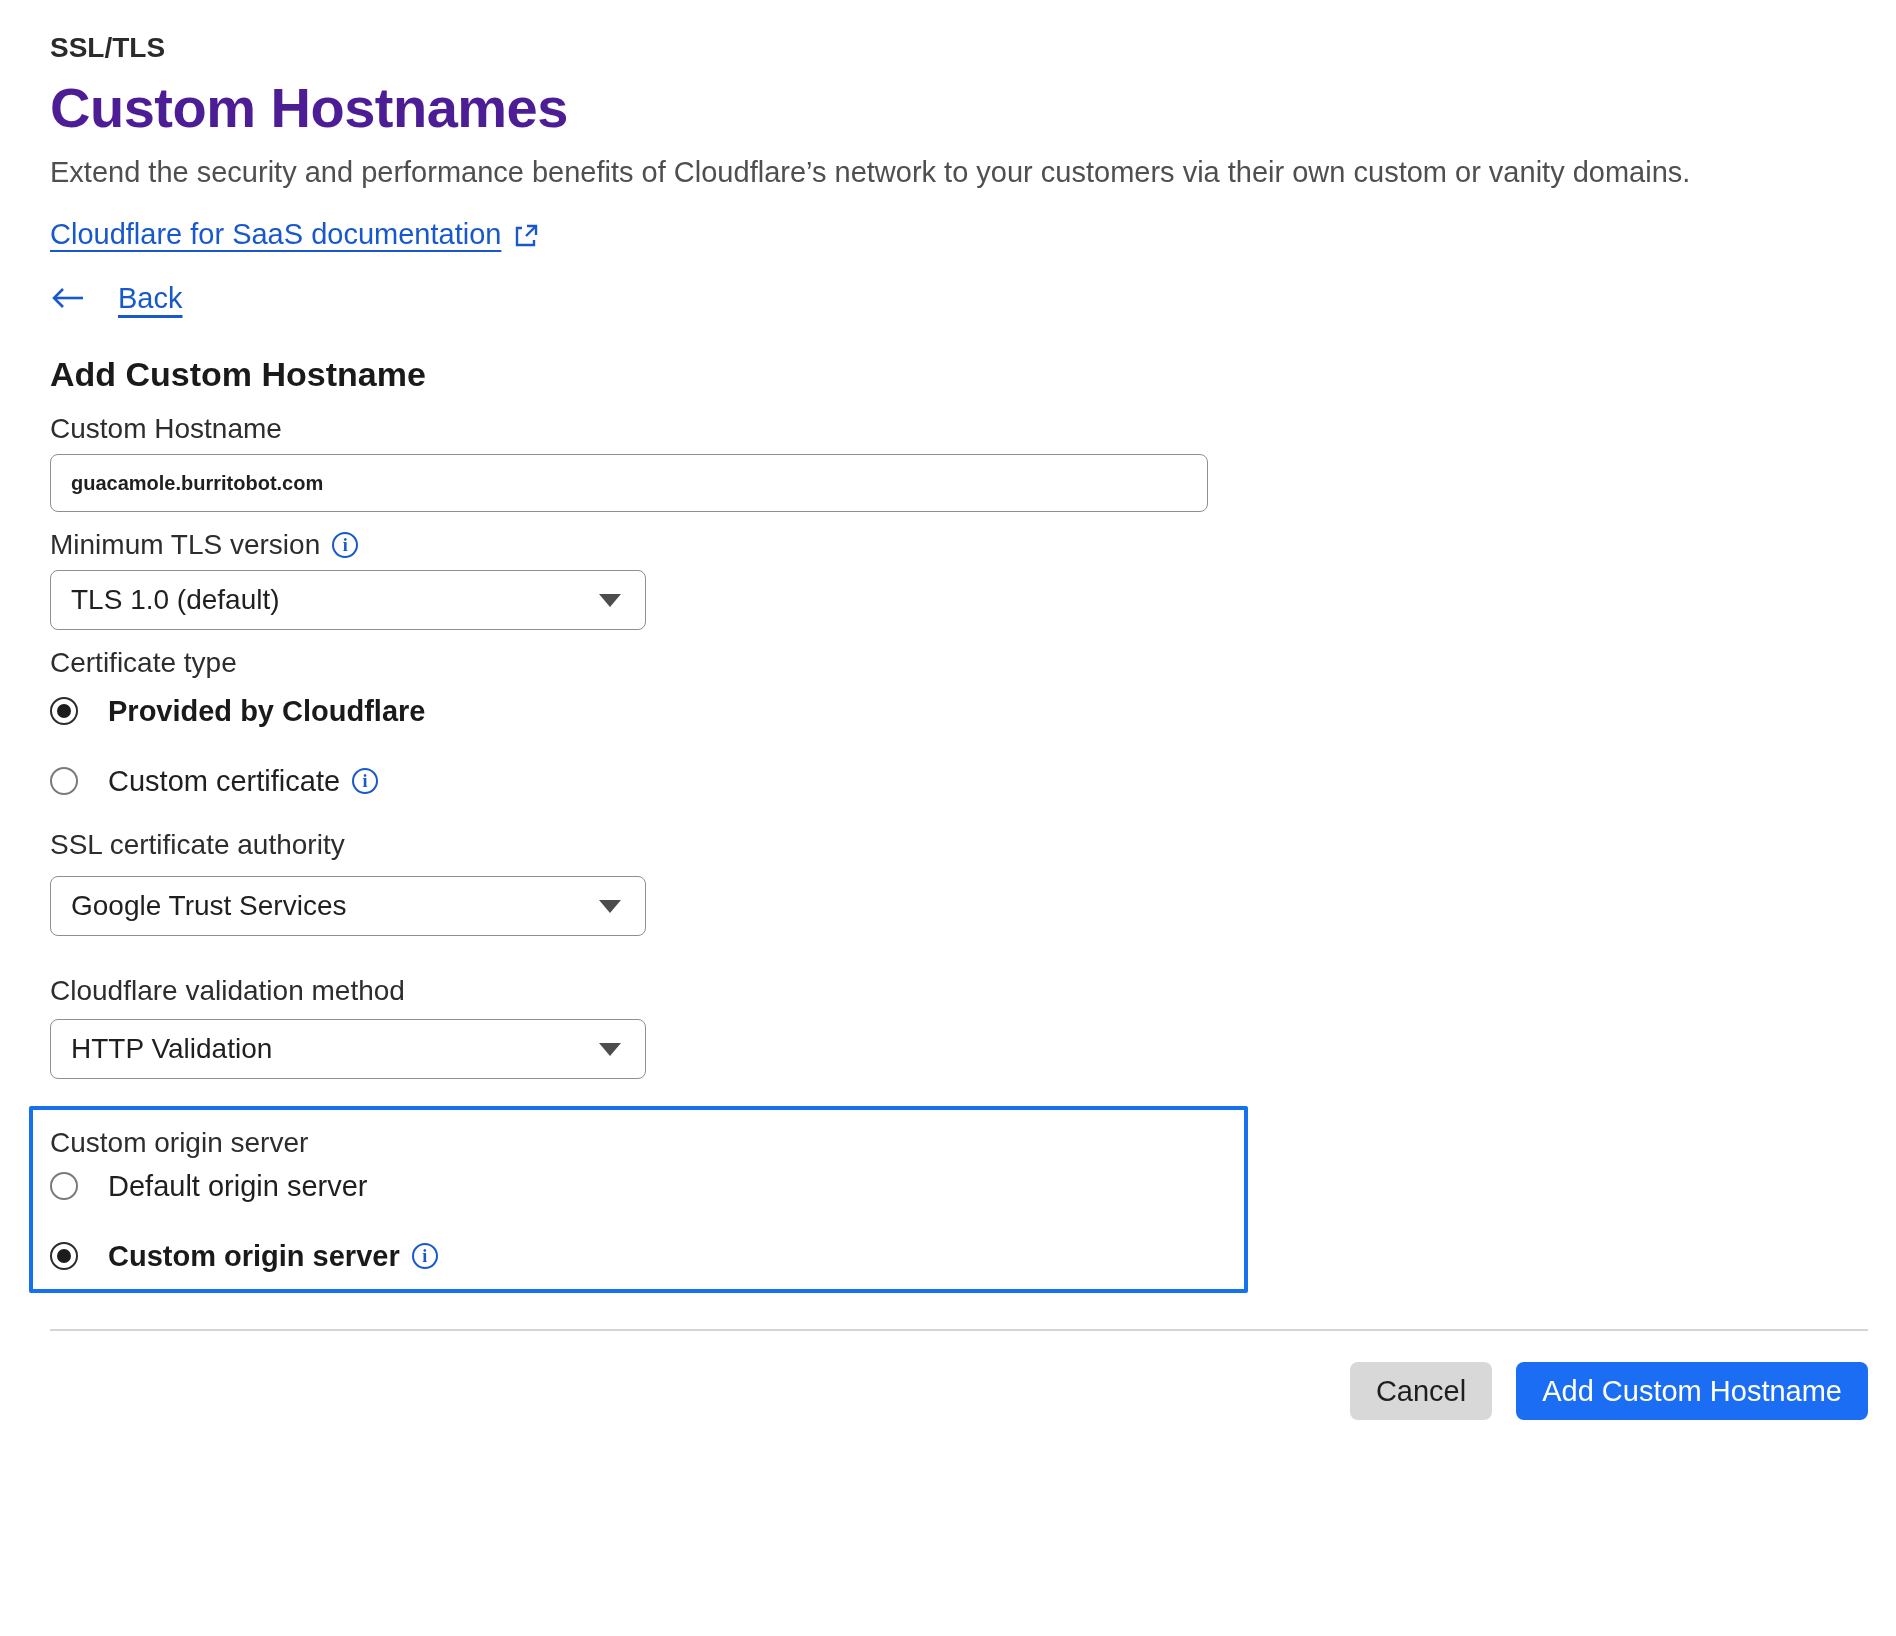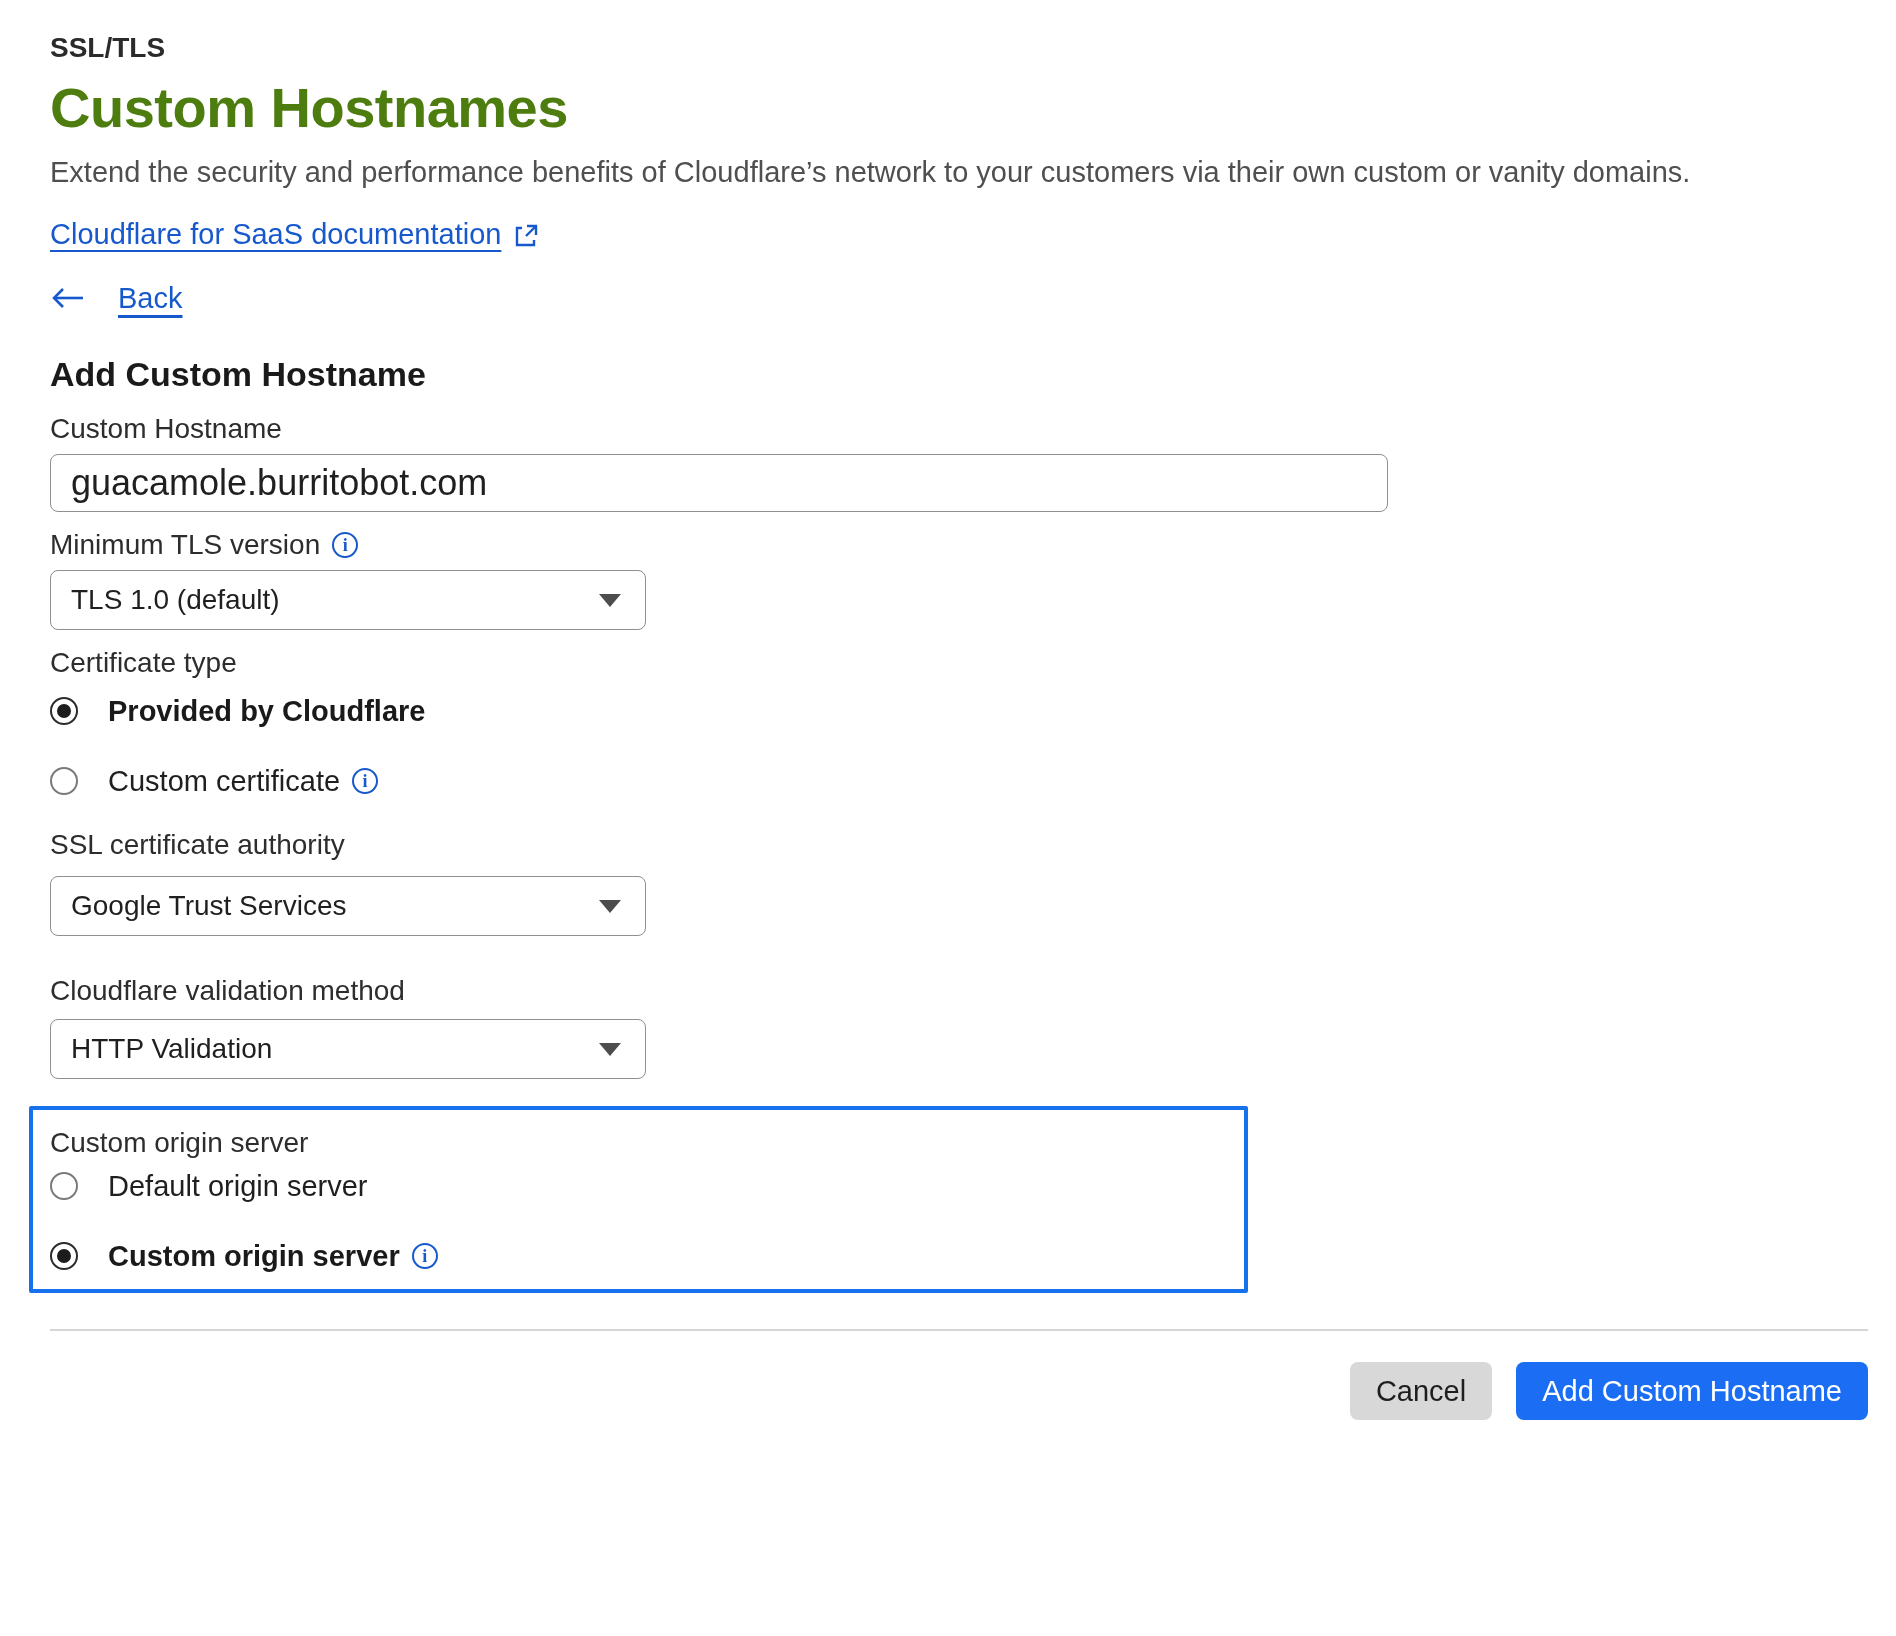--- a/index.html
+++ b/index.html
@@ -5,21 +5,21 @@
   * { box-sizing: border-box; margin: 0; padding: 0; }
   html, body { width: 1896px; height: 1636px; background: #ffffff; }
   body {
     font-family: "Liberation Sans", "DejaVu Sans", sans-serif;
     color: #1d1d1d;
     overflow: hidden;
   }
   .content { position: relative; padding-left: 50px; padding-right: 28px; }
 
   .crumb { margin-top: 30px; font-size: 28px; font-weight: 600; color: #2b2b2b; line-height: 36px; }
-  .page-title { margin-top: 10px; font-size: 56px; font-weight: 700; color: #4d7c0f; line-height: 64px; letter-spacing: -0.5px; }
+  .page-title { margin-top: 10px; font-size: 56px; font-weight: 700; color: #4c1d95; line-height: 64px; letter-spacing: -0.5px; }
   .description { margin-top: 14px; font-size: 29px; color: #4f4f4f; line-height: 36px; white-space: nowrap; }
 
   a.doc-link {
     display: inline-flex; align-items: center; gap: 12px;
     margin-top: 26px; font-size: 29px; color: #1759cc; line-height: 36px;
     text-decoration: underline; text-underline-offset: 6px; text-decoration-thickness: 2px;
     cursor: pointer;
   }
   .ext-icon { display: inline-block; width: 26px; height: 26px; }
 
@@ -29,24 +29,24 @@
     font-size: 29px; color: #1759cc; line-height: 36px; cursor: pointer;
     text-decoration: underline; text-underline-offset: 7px; text-decoration-thickness: 2.5px;
   }
 
   .form-heading { margin-top: 36px; font-size: 34px; font-weight: 700; color: #1a1a1a; line-height: 44px; }
 
   .field-label { margin-top: 16px; font-size: 28px; color: #2d2d2d; line-height: 34px; display: flex; align-items: center; gap: 12px; }
 
   .text-input {
     margin-top: 8px; display: block;
-    width: 1338px; height: 58px;
+    width: 1158px; height: 58px;
     border: 1.5px solid #8f8f8f; border-radius: 8px;
-    font-family: inherit; font-size: 36px; color: #1f1f1f;
-    padding: 0 20px; background: #fff; outline: none;
+    font-family: inherit; font-size: 20px; color: #1f1f1f;
+    padding: 0 20px; background: #fff; outline: none; font-weight: bold;
   }
 
   .select-box {
     margin-top: 8px; position: relative;
     width: 596px; height: 60px;
     border: 1.5px solid #8f8f8f; border-radius: 8px;
     background: #fff; cursor: pointer;
     display: flex; align-items: center; padding: 0 20px;
     font-size: 28px; color: #1f1f1f;
   }

